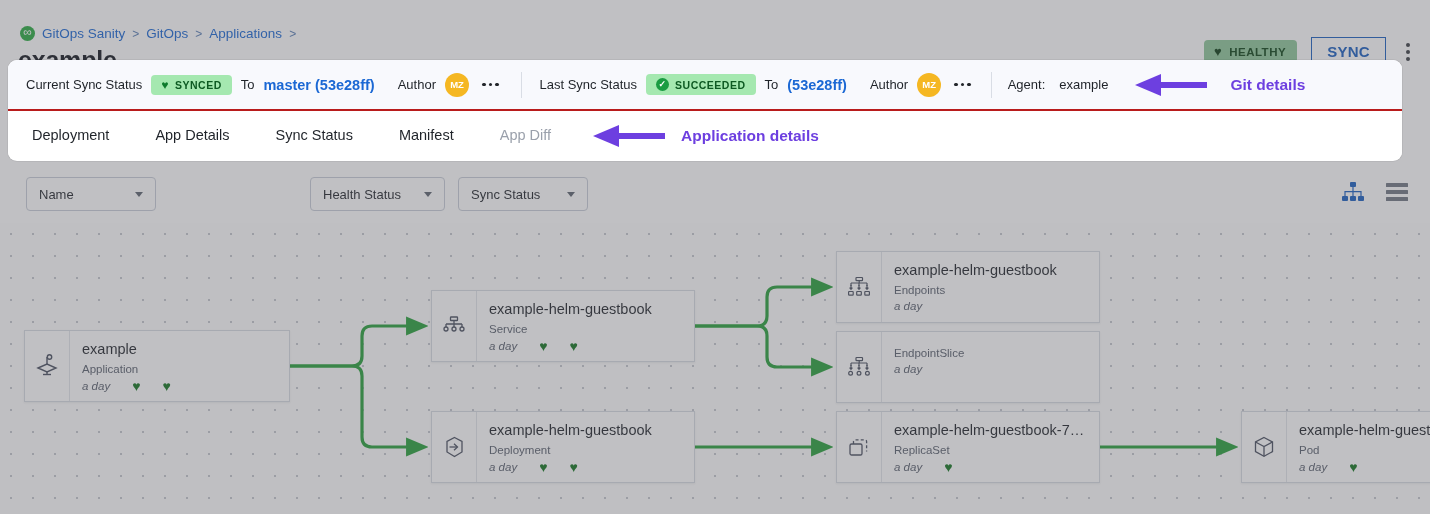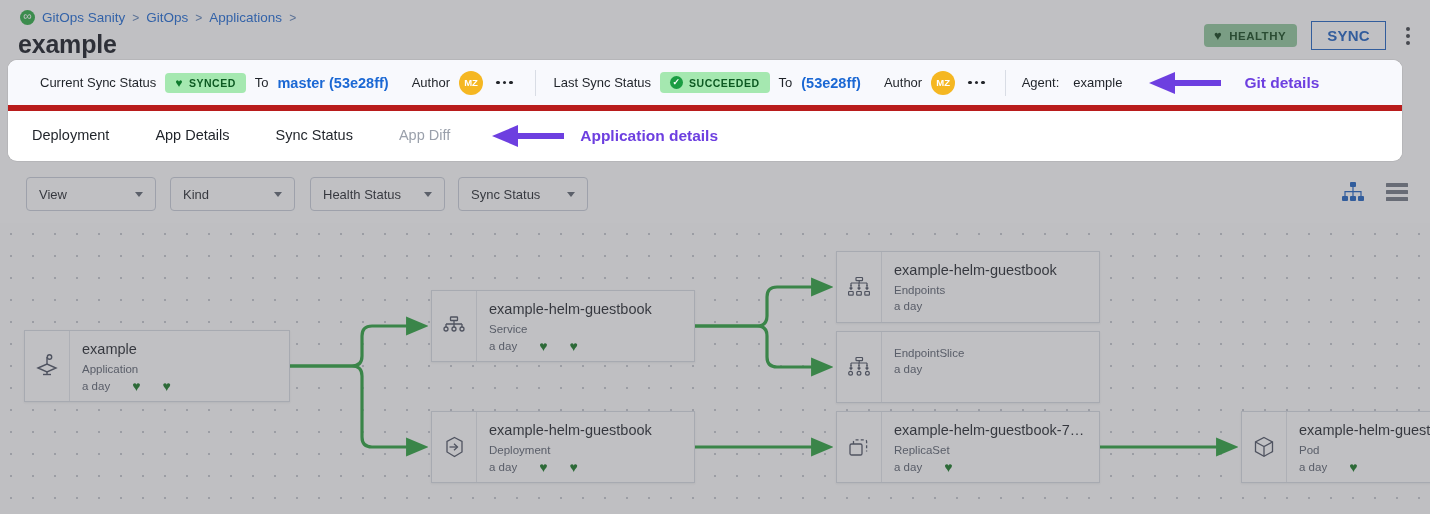--- a/index.html
+++ b/index.html
@@ -13,21 +13,21 @@
 
   
   .dim {
     position: absolute; inset: 0;
     background: rgba(90, 90, 96, 0.38);
     pointer-events: none;
     z-index: 50;
   }
 
   
-  .header { position: absolute; left: 0; top: 0; width: 1430px; height: 62px; background: #fff; }
+  .header { position: absolute; left: 0; top: 16px; width: 1430px; height: 62px; background: #fff; }
   .breadcrumb { position: absolute; left: 20px; top: 10px; display: flex; align-items: center; gap: 7px;
                 font-size: 13.5px; }
   .bc-logo { width: 15px; height: 15px; border-radius: 50%; background: #2bac42; position: relative;
              display: inline-block; }
   .bc-logo::after { content: "∞"; position: absolute; left: 0; top: -3px; width: 15px; text-align: center;
              font-size: 12px; color: #fff; line-height: 19px; }
   .bc-link { color: #1b68d4; text-decoration: none; font-size: 13.5px; }
   .bc-sep { color: #5a7fb5; font-size: 12px; }
   .page-title { position: absolute; left: 18px; top: 30px; font-size: 25px; font-weight: bold; color: #14181f; letter-spacing: -0.2px;}
 
@@ -48,22 +48,22 @@
 
   
   .spotlight {
     position: absolute; left: 8px; top: 60px; width: 1394px; height: 101px;
     background: #fff; border-radius: 9px; z-index: 60;
     box-shadow: 0 0 0 1px rgba(0,0,0,0.05);
     overflow: hidden;
   }
   .syncbar {
     position: relative; height: 51px; background: #f8f9fd;
-    border-bottom: 6px solid #b91c1c;
-    display: flex; align-items: center; padding-left: 24px;
+    border-bottom: 2px solid #b91c1c;
+    display: flex; align-items: center; padding-left: 10px;
   }
   .sb-group { display: flex; align-items: center; gap: 9px; }
   .sb-label { font-size: 13px; color: #1f2329; }
   .pill {
     display: inline-flex; align-items: center; gap: 6px;
     background: #a5e8b0; border-radius: 4px; padding: 4px 10px;
     font-size: 10.5px; font-weight: bold; letter-spacing: 0.5px; color: #0d5a22;
   }
   .pill .heart { color: #0d7a2c; font-size: 12px; }
   .check-ic { width: 13px; height: 13px; border-radius: 50%; background: #1a9c42; position: relative; display:inline-block;}
@@ -120,21 +120,21 @@
     position: absolute; background: #fff; border: 1px solid #d7dbe2; border-radius: 0;
     display: flex; align-items: stretch; overflow: hidden;
     box-shadow: 0 1px 2px rgba(20,24,32,0.07);
   }
   .node-ic { width: 44px; display: flex; align-items: center; justify-content: center; color: #4a5060; }
   .node-body { flex: 1; border-left: 1px solid #e2e5ea; padding: 10px 10px 0 12px; min-width: 0; }
   .node-name { font-size: 14.5px; color: #1f2329; white-space: nowrap; overflow: hidden;
                text-overflow: ellipsis; line-height: 1.2; }
   .node-kind { font-size: 11.5px; color: #5a616e; margin-top: 5px; }
   .node-meta { display: flex; align-items: center; gap: 0; margin-top: 4px; }
-  .node-age { font-size: 11.5px; color: #5a616e; }
+  .node-age { font-size: 11.5px; color: #5a616e; font-style: italic; }
   .node-meta .heart { color: #12751f; font-size: 14px; margin-left: 22px; }
 </style>
 </head>
 <body>
 
 <div id="root">
 
   <div class="header">
     <div class="breadcrumb">
       <span class="bc-logo"></span>
@@ -156,25 +156,21 @@
       <div class="kebab">
           <i></i>
           <i></i>
           <i></i>
         </div>
     </div>
   </div>
 
   <div class="filters">
     <div class="select" style="left:26px;width:130px">
-        <span>View</span>
-        <span class="chev"></span>
-      </div>
-    <div class="select" style="left:170px;width:125px">
-        <span>Kind</span>
+        <span>Name</span>
         <span class="chev"></span>
       </div>
     <div class="select" style="left:310px;width:135px">
         <span>Health Status</span>
         <span class="chev"></span>
       </div>
     <div class="select" style="left:458px;width:130px">
         <span>Sync Status</span>
         <span class="chev"></span>
       </div>
@@ -403,19 +399,20 @@
         <span class="agent-val">example</span>
         <span class="arrow-l" style="margin-left:18px"></span>
         <span class="annot" style="margin-left:14px">Git details</span>
       </div>
     </div>
 
     <div class="tabsbar">
       <div class="tab">Deployment</div>
       <div class="tab">App Details</div>
       <div class="tab">Sync Status</div>
+      <div class="tab">Manifest</div>
       <div class="tab disabled">App Diff</div>
       <span class="arrow-l" style="margin-left:6px"></span>
       <span class="annot" style="margin-left:16px">Application details</span>
     </div>
   </div>
 
 </div>
 
 </body></html>

